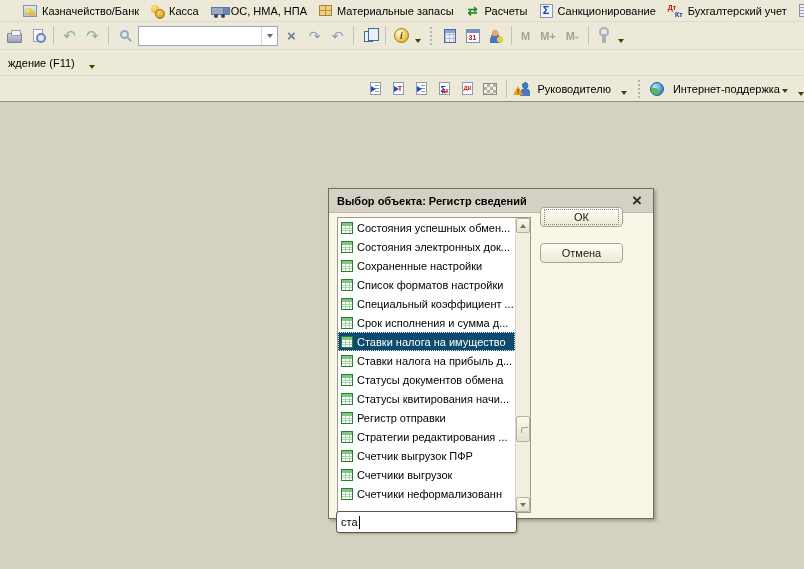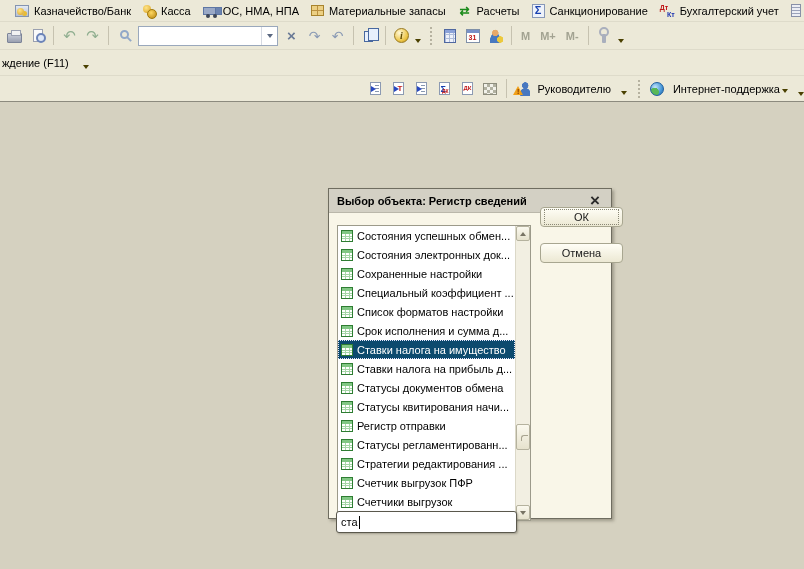--- a/index.html
+++ b/index.html
@@ -8,32 +8,32 @@
     font-family:"Liberation Sans", sans-serif;
     font-size:11px; color:#000;
     background:#d5d1c0;
     position:relative;
   }
 
   
   .topbars { position:absolute; top:0; left:0; width:804px; background:#ece9d8; }
   .menubar {
     height:22px; display:flex; align-items:center; gap:2px;
-    padding-left:12px; white-space:nowrap; overflow:hidden;
+    padding-left:20px; white-space:nowrap; overflow:hidden;
     border-bottom:1px solid #dedbca;
   }
   .menu-item { display:flex; align-items:center; gap:5px; padding:2px 7px 2px 3px; cursor:default; }
   .mi-label { font-size:11px; }
 
   .toolbar2 { height:28px; display:flex; align-items:center; padding-left:3px; border-bottom:1px solid #dedbca; }
   .tbtn { min-width:23px; height:23px; display:flex; align-items:center; justify-content:center; position:relative; }
   .sep  { width:1px; height:19px; background:#c6c2b0; margin:0 4px; flex:none; }
   .grip { width:3px; height:18px; border-left:2px dotted #b6b2a0; margin:0 5px; flex:none; }
 
-  .panel3 { height:26px; display:flex; align-items:center; padding-left:2px; border-bottom:1px solid #dedbca; }
+  .panel3 { height:26px; display:flex; align-items:center; padding-left:8px; border-bottom:1px solid #dedbca; }
   .panel4 { height:26px; display:flex; align-items:center; border-bottom:1px solid #8c8a7e; overflow:hidden;justify-content:flex-end; }
 
   
   .ic { display:inline-block; flex:none; position:relative; }
 
   .treasury-bank-icon { width:14px; height:12px; background:linear-gradient(#e4eaf2,#b4c0d6); border:1px solid #8494b0; }
   .treasury-bank-icon::after { content:""; position:absolute; left:1px; top:2px; width:7px; height:7px; border-radius:50%;
     background:radial-gradient(circle at 40% 35%,#ffe486,#d8a020); box-shadow:4px 2px 0 -1px #e8bc34; }
   .cash-icon { width:13px; height:12px; }
   .cash-icon::before { content:""; position:absolute; left:0; top:0; width:8px; height:8px; border-radius:50%;
@@ -119,30 +119,30 @@
   .combo-btn .dd-arrow { border-top-color:#5a6880; }
 
   .memory-btn { color:#a3a392; font-weight:bold; padding:0 5px; }
 
   .panel3-label { margin-left:0; }
   .panel3 .dd-arrow { margin:8px 0 0 14px; }
   .p4-label { margin:0 2px 0 4px; }
   .panel4 .dd-arrow { margin-top:8px; }
 
   
-  .dialog { position:absolute; left:328px; top:188px; width:284px; height:331px;
+  .dialog { position:absolute; left:328px; top:188px; width:326px; height:331px;
     background:#f9f6e8; border:1px solid #6f6d60; box-shadow:2px 2px 3px rgba(90,86,72,.45); }
   .dialog-titlebar { height:24px; background:#d3d0c4; border-bottom:1px solid #bab7aa;
     display:flex; align-items:center; padding:0 8px; }
   .dialog-title { font-weight:bold; font-size:11px; }
   .dlg-close { margin-left:auto; width:16px; height:16px; display:flex; align-items:center; justify-content:center; cursor:default; }
   .dlg-close::before { content:"×"; font-size:17px; font-weight:bold; color:#2a2a2a; line-height:1; }
 
   .listbox { position:absolute; left:8px; top:28px; width:194px; height:296px;
-    background:#fff; border:1px solid #9c9a8a;margin-top:8px; }
+    background:#fff; border:1px solid #9c9a8a; }
   .list-items { position:absolute; left:0; top:0; right:15px; bottom:0; overflow:hidden; }
   .lrow { height:19px; display:flex; align-items:center; gap:4px; padding-left:3px; white-space:nowrap; overflow:hidden; }
   .lrow svg { flex:none; }
   .lrow-label { font-size:11px; }
   .lrow.selected { background:#316ac5; color:#fff; outline:1px dotted #e8e8ff; outline-offset:-1px; }
 
   .vscrollbar { position:absolute; right:0; top:0; bottom:0; width:15px;
     background:#f2efe2; border-left:1px solid #dbd8c8; }
   .sb-btn { position:absolute; left:0; right:0; height:15px; background:linear-gradient(#fbf9ef,#e6e2cd);
     border:1px solid #b5b29e; border-radius:2px; display:flex; align-items:center; justify-content:center; }
@@ -365,44 +365,44 @@
 
   <div class="lrow">
     <svg width="12" height="12" viewBox="0 0 12 12">
       <rect x="0.5" y="0.5" width="11" height="11" fill="#ffffff" stroke="#2e7d32"></rect>
       <rect x="1" y="1" width="10" height="3" fill="#81c784"></rect>
       <line x1="4.5" y1="4" x2="4.5" y2="11" stroke="#a5d6a7"></line>
       <line x1="8.5" y1="4" x2="8.5" y2="11" stroke="#a5d6a7"></line>
       <line x1="1" y1="6.5" x2="11" y2="6.5" stroke="#a5d6a7"></line>
       <line x1="1" y1="8.5" x2="11" y2="8.5" stroke="#a5d6a7"></line>
     </svg>
+    <span class="lrow-label">Список форматов настройки</span>
+  </div>
+
+  <div class="lrow">
+    <svg width="12" height="12" viewBox="0 0 12 12">
+      <rect x="0.5" y="0.5" width="11" height="11" fill="#ffffff" stroke="#2e7d32"></rect>
+      <rect x="1" y="1" width="10" height="3" fill="#81c784"></rect>
+      <line x1="4.5" y1="4" x2="4.5" y2="11" stroke="#a5d6a7"></line>
+      <line x1="8.5" y1="4" x2="8.5" y2="11" stroke="#a5d6a7"></line>
+      <line x1="1" y1="6.5" x2="11" y2="6.5" stroke="#a5d6a7"></line>
+      <line x1="1" y1="8.5" x2="11" y2="8.5" stroke="#a5d6a7"></line>
+    </svg>
     <span class="lrow-label">Специальный коэффициент ...</span>
   </div>
 
   <div class="lrow">
     <svg width="12" height="12" viewBox="0 0 12 12">
       <rect x="0.5" y="0.5" width="11" height="11" fill="#ffffff" stroke="#2e7d32"></rect>
       <rect x="1" y="1" width="10" height="3" fill="#81c784"></rect>
       <line x1="4.5" y1="4" x2="4.5" y2="11" stroke="#a5d6a7"></line>
       <line x1="8.5" y1="4" x2="8.5" y2="11" stroke="#a5d6a7"></line>
       <line x1="1" y1="6.5" x2="11" y2="6.5" stroke="#a5d6a7"></line>
       <line x1="1" y1="8.5" x2="11" y2="8.5" stroke="#a5d6a7"></line>
     </svg>
-    <span class="lrow-label">Список форматов настройки</span>
-  </div>
-
-  <div class="lrow">
-    <svg width="12" height="12" viewBox="0 0 12 12">
-      <rect x="0.5" y="0.5" width="11" height="11" fill="#ffffff" stroke="#2e7d32"></rect>
-      <rect x="1" y="1" width="10" height="3" fill="#81c784"></rect>
-      <line x1="4.5" y1="4" x2="4.5" y2="11" stroke="#a5d6a7"></line>
-      <line x1="8.5" y1="4" x2="8.5" y2="11" stroke="#a5d6a7"></line>
-      <line x1="1" y1="6.5" x2="11" y2="6.5" stroke="#a5d6a7"></line>
-      <line x1="1" y1="8.5" x2="11" y2="8.5" stroke="#a5d6a7"></line>
-    </svg>
     <span class="lrow-label">Срок исполнения и сумма д...</span>
   </div>
 
   <div class="lrow selected" style="background: #0c4a6e;">
     <svg width="12" height="12" viewBox="0 0 12 12">
       <rect x="0.5" y="0.5" width="11" height="11" fill="#ffffff" stroke="#2e7d32"></rect>
       <rect x="1" y="1" width="10" height="3" fill="#81c784"></rect>
       <line x1="4.5" y1="4" x2="4.5" y2="11" stroke="#a5d6a7"></line>
       <line x1="8.5" y1="4" x2="8.5" y2="11" stroke="#a5d6a7"></line>
       <line x1="1" y1="6.5" x2="11" y2="6.5" stroke="#a5d6a7"></line>
@@ -452,31 +452,20 @@
       <rect x="0.5" y="0.5" width="11" height="11" fill="#ffffff" stroke="#2e7d32"></rect>
       <rect x="1" y="1" width="10" height="3" fill="#81c784"></rect>
       <line x1="4.5" y1="4" x2="4.5" y2="11" stroke="#a5d6a7"></line>
       <line x1="8.5" y1="4" x2="8.5" y2="11" stroke="#a5d6a7"></line>
       <line x1="1" y1="6.5" x2="11" y2="6.5" stroke="#a5d6a7"></line>
       <line x1="1" y1="8.5" x2="11" y2="8.5" stroke="#a5d6a7"></line>
     </svg>
     <span class="lrow-label">Регистр отправки</span>
   </div>
 
-  <div class="lrow">
-    <svg width="12" height="12" viewBox="0 0 12 12">
-      <rect x="0.5" y="0.5" width="11" height="11" fill="#ffffff" stroke="#2e7d32"></rect>
-      <rect x="1" y="1" width="10" height="3" fill="#81c784"></rect>
-      <line x1="4.5" y1="4" x2="4.5" y2="11" stroke="#a5d6a7"></line>
-      <line x1="8.5" y1="4" x2="8.5" y2="11" stroke="#a5d6a7"></line>
-      <line x1="1" y1="6.5" x2="11" y2="6.5" stroke="#a5d6a7"></line>
-      <line x1="1" y1="8.5" x2="11" y2="8.5" stroke="#a5d6a7"></line>
-    </svg>
-    <span class="lrow-label">Статусы регламентированн...</span>
-  </div>
 
   <div class="lrow">
     <svg width="12" height="12" viewBox="0 0 12 12">
       <rect x="0.5" y="0.5" width="11" height="11" fill="#ffffff" stroke="#2e7d32"></rect>
       <rect x="1" y="1" width="10" height="3" fill="#81c784"></rect>
       <line x1="4.5" y1="4" x2="4.5" y2="11" stroke="#a5d6a7"></line>
       <line x1="8.5" y1="4" x2="8.5" y2="11" stroke="#a5d6a7"></line>
       <line x1="1" y1="6.5" x2="11" y2="6.5" stroke="#a5d6a7"></line>
       <line x1="1" y1="8.5" x2="11" y2="8.5" stroke="#a5d6a7"></line>
     </svg>

